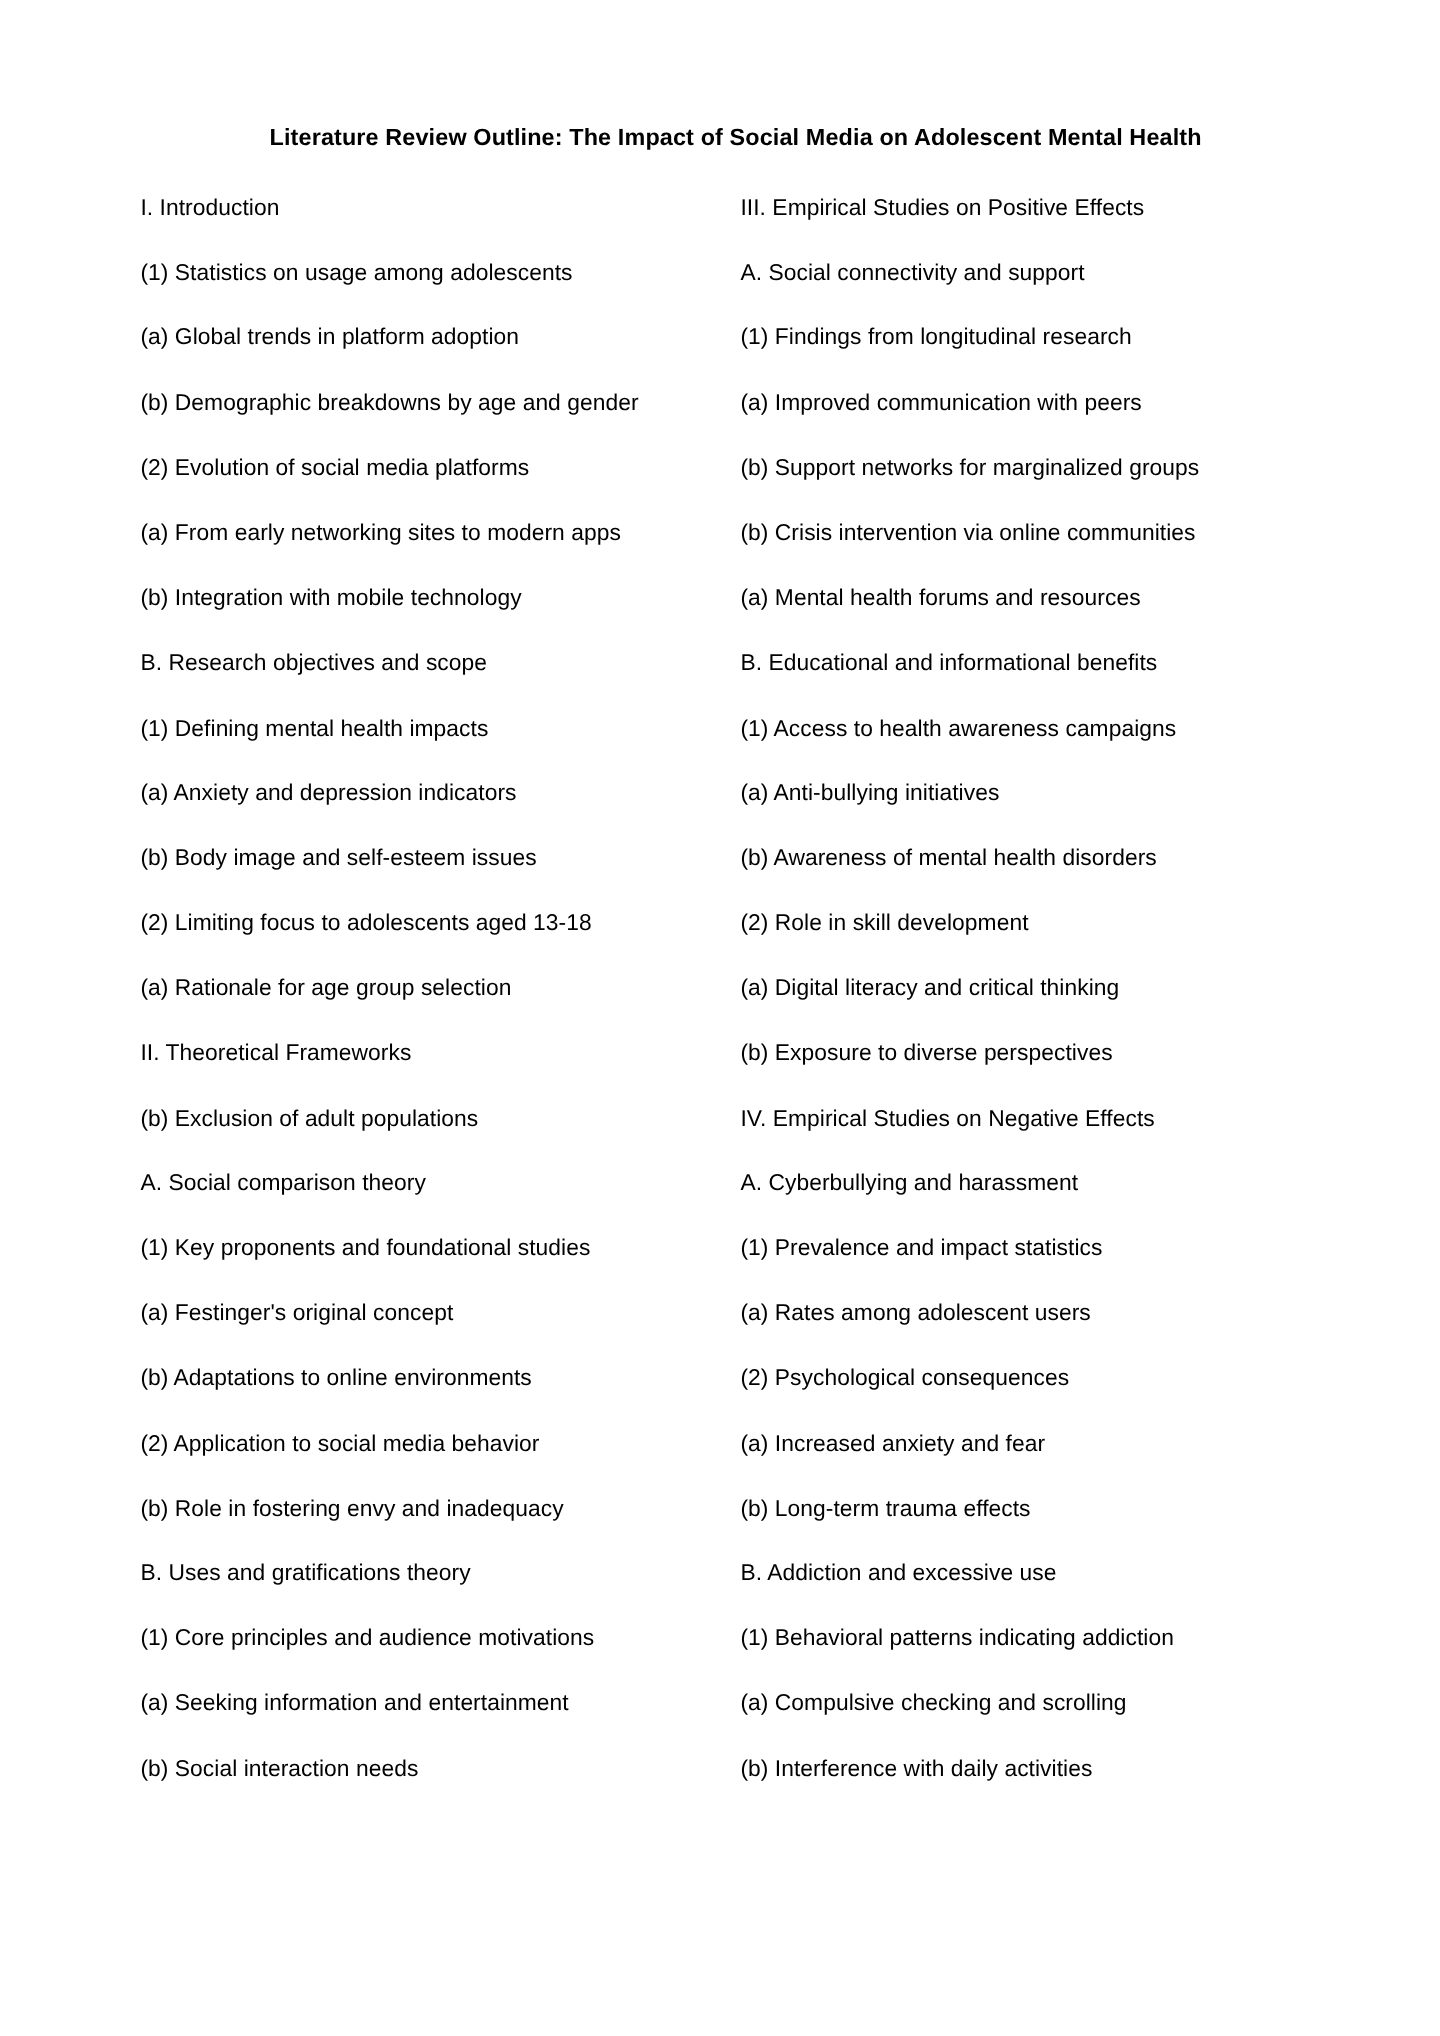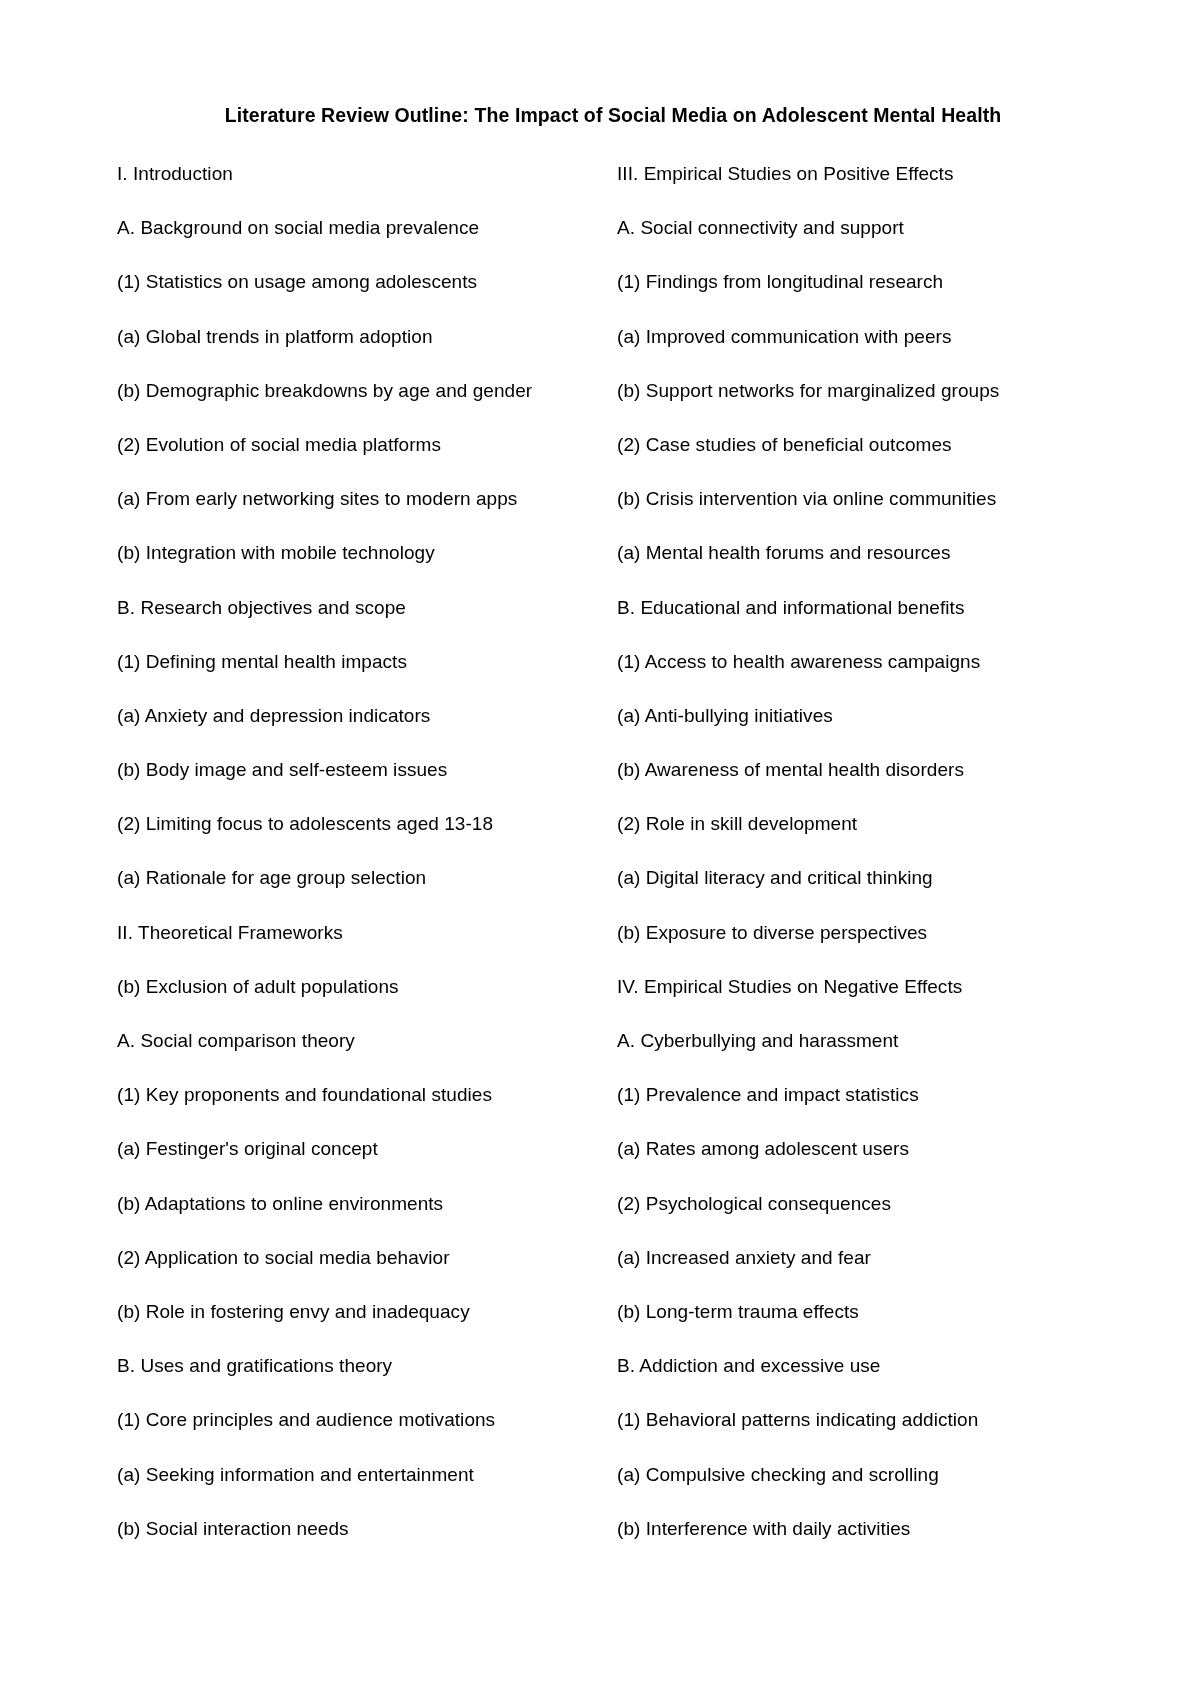--- a/index.html
+++ b/index.html
@@ -48,21 +48,20 @@
 </style>
 </head>
 <body>
 
 <div id="page">
 
   <div id="doc-title">Literature Review Outline: The Impact of Social Media on Adolescent Mental Health</div>
 
   <div class="column" id="column-left">
       <div class="outline-line">I. Introduction</div>
-      <div class="outline-line">A. Background on social media prevalence</div>
       <div class="outline-line">(1) Statistics on usage among adolescents</div>
       <div class="outline-line">(a) Global trends in platform adoption</div>
       <div class="outline-line">(b) Demographic breakdowns by age and gender</div>
       <div class="outline-line">(2) Evolution of social media platforms</div>
       <div class="outline-line">(a) From early networking sites to modern apps</div>
       <div class="outline-line">(b) Integration with mobile technology</div>
       <div class="outline-line">B. Research objectives and scope</div>
       <div class="outline-line">(1) Defining mental health impacts</div>
       <div class="outline-line">(a) Anxiety and depression indicators</div>
       <div class="outline-line">(b) Body image and self-esteem issues</div>
@@ -81,21 +80,20 @@
       <div class="outline-line">(a) Seeking information and entertainment</div>
       <div class="outline-line">(b) Social interaction needs</div>
     </div>
 
   <div class="column" id="column-right">
       <div class="outline-line">III. Empirical Studies on Positive Effects</div>
       <div class="outline-line">A. Social connectivity and support</div>
       <div class="outline-line">(1) Findings from longitudinal research</div>
       <div class="outline-line">(a) Improved communication with peers</div>
       <div class="outline-line">(b) Support networks for marginalized groups</div>
-      <div class="outline-line">(2) Case studies of beneficial outcomes</div>
       <div class="outline-line">(b) Crisis intervention via online communities</div>
       <div class="outline-line">(a) Mental health forums and resources</div>
       <div class="outline-line">B. Educational and informational benefits</div>
       <div class="outline-line">(1) Access to health awareness campaigns</div>
       <div class="outline-line">(a) Anti-bullying initiatives</div>
       <div class="outline-line">(b) Awareness of mental health disorders</div>
       <div class="outline-line">(2) Role in skill development</div>
       <div class="outline-line">(a) Digital literacy and critical thinking</div>
       <div class="outline-line">(b) Exposure to diverse perspectives</div>
       <div class="outline-line">IV. Empirical Studies on Negative Effects</div>

